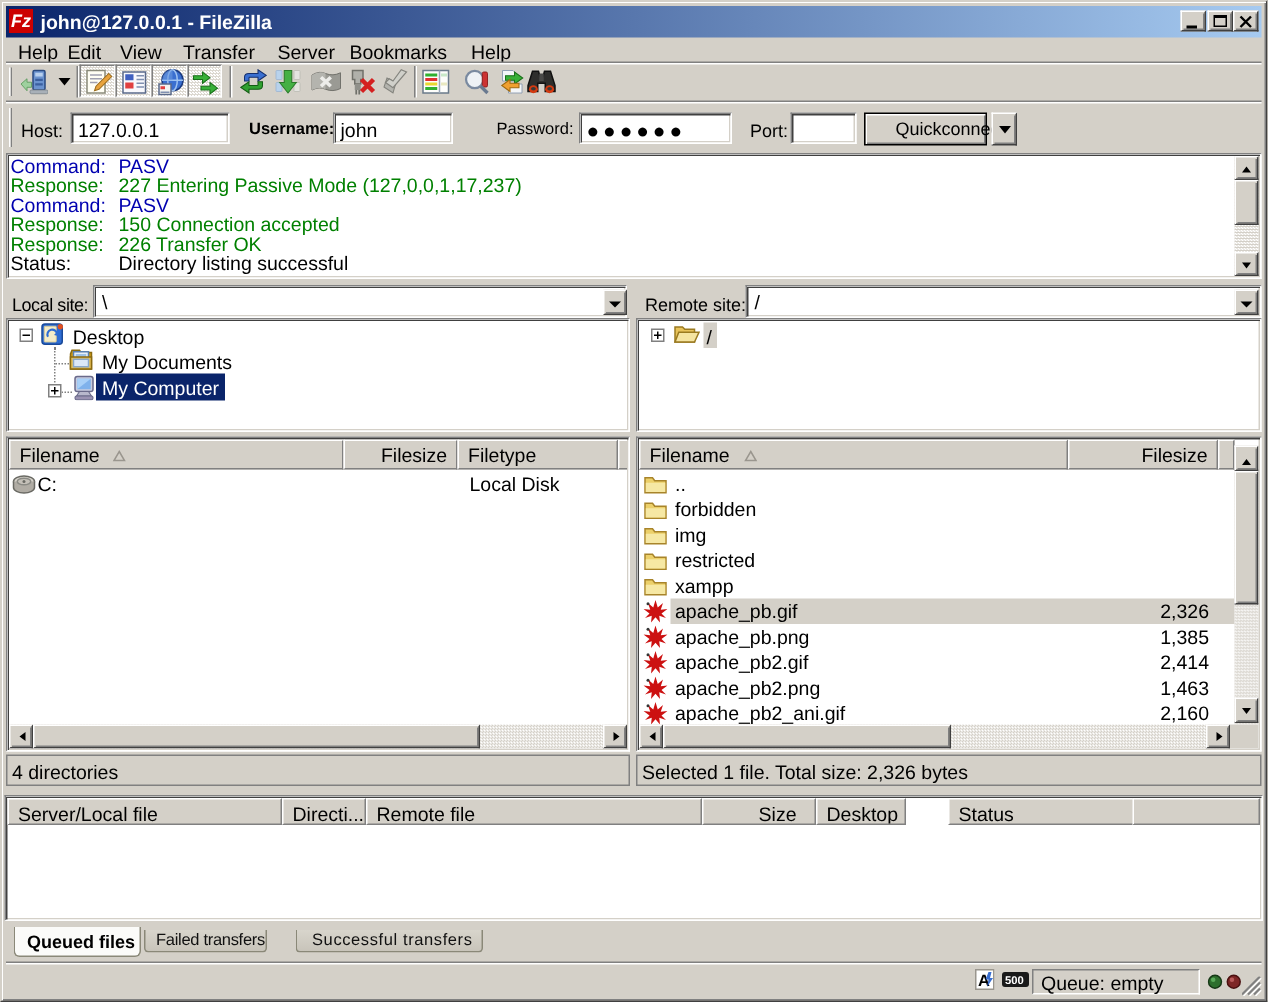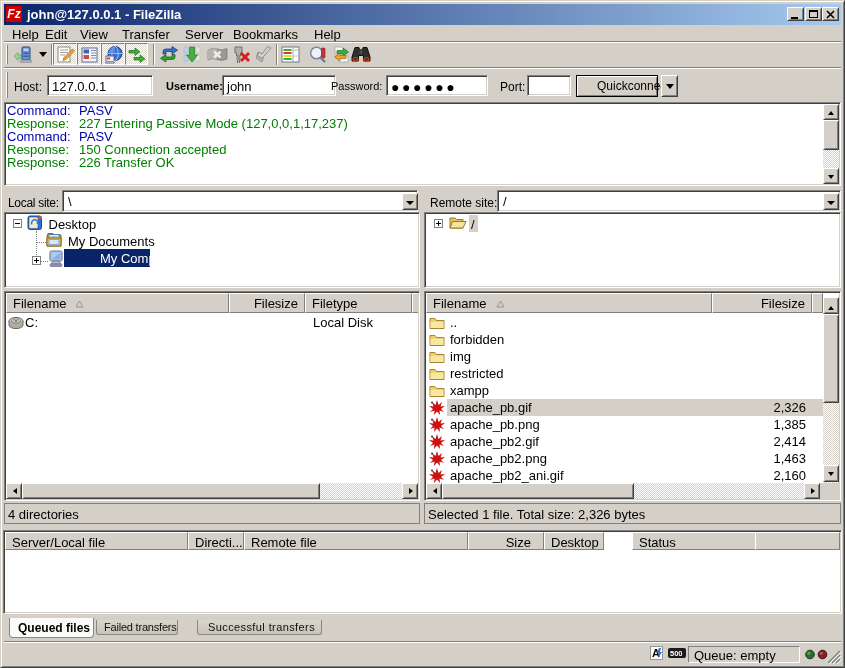--- a/index.html
+++ b/index.html
@@ -212,35 +212,36 @@
     <ellipse cx="15.4" cy="13.2" rx="1.6" ry="1.2" fill="#3a3a38"></ellipse>
   </svg>
 </div>
 <div class="abs" style="left:4px;top:67px;width:837px;height:1px;background:#808080;"></div>
 <div class="abs" style="left:4px;top:68px;width:837px;height:1px;background:#fff;"></div>
 
 <div class="abs" style="left:6px;top:72px;width:2px;height:26px;border-left:1px solid #fff;border-right:1px solid #808080;"></div>
 <div class="abs" style="left:14px;top:80px;font-size:12px;">Host:</div>
 <div class="abs input" style="left:47px;top:75px;width:106px;height:21px;">127.0.0.1</div>
 <div class="abs" style="left:166px;top:80px;font-size:11px;font-weight:bold;">Username:</div>
-<div class="abs input" style="left:222px;top:75px;width:114px;height:21px;">john</div>
+<div class="abs input" style="left:222px;top:75px;width:80px;height:21px;">john</div>
 <div class="abs" style="left:331px;top:80px;font-size:11px;">Password:</div>
 <div class="abs input" style="left:386px;top:75px;width:102px;height:21px;font-size:14px;letter-spacing:2.6px;line-height:13px;padding-top:5px;">●●●●●●</div>
 <div class="abs" style="left:500px;top:80px;font-size:12px;">Port:</div>
 <div class="abs input" style="left:527px;top:75px;width:44px;height:21px;"></div>
 <div class="abs" style="left:576px;top:75px;width:82px;height:22px;border:1px solid #000;background:#d4d0c8;box-shadow:inset 1px 1px 0 #fff, inset -1px -1px 0 #808080;line-height:20px;font-size:12px;padding-left:20px;">Quickconnect</div>
 <div class="abs btn" style="left:661px;top:75px;width:17px;height:22px;"><span style="display:inline-block;margin-top:8px;width:0;height:0;border:4px solid transparent;border-top:5px solid #000;"></span></div>
 
 <div class="abs sunken white" style="left:4px;top:102px;width:837px;height:84px;"></div>
 <div class="abs" style="left:7px;top:104px;width:816px;height:80px;font-size:13px;line-height:13px;">
   <div style="color:#0000b0;">Command:<span style="position:absolute;left:72px;">PASV</span></div>
   <div style="color:#008000;">Response:<span style="position:absolute;left:72px;">227 Entering Passive Mode (127,0,0,1,17,237)</span></div>
   <div style="color:#0000b0;">Command:<span style="position:absolute;left:72px;">PASV</span></div>
   <div style="color:#008000;">Response:<span style="position:absolute;left:72px;">150 Connection accepted</span></div>
   <div style="color:#008000;">Response:<span style="position:absolute;left:72px;">226 Transfer OK</span></div>
+  <div style="color:#000;">Status:<span style="position:absolute;left:72px;">Directory listing successful</span></div>
 </div>
 
 <div id="logsb" class="abs" style="left:823px;top:104px;width:16px;height:80px;">
   <div class="abs track" style="left:0;top:0;width:16px;height:80px;"></div>
   <div class="sbtn" style="left:0;top:0;width:16px;height:16px;">
       <div class="aup"></div>
     </div>
   <div class="sbtn" style="left:0;top:16px;width:16px;height:30px;"></div>
   <div class="sbtn" style="left:0;top:64px;width:16px;height:16px;">
       <div class="adn"></div>
@@ -293,21 +294,21 @@
   <svg class="abs" style="left:42px;top:36px;" width="16" height="17" viewBox="0 0 16 17">
     <rect x="2" y="1" width="12" height="10" rx="1.5" fill="#c8ccdf" stroke="#6a6a8a"></rect>
     <rect x="3.5" y="2.5" width="9" height="7" fill="#7fb2ec"></rect>
     <path d="M3.5 2.5 L12.5 2.5 L3.5 9.5 Z" fill="#a8d0f8"></path>
     <path d="M5 11 L11 11 L13 14 L3 14 Z" fill="#b8b8cc" stroke="#6a6a8a" stroke-width="0.7"></path>
     <rect x="2" y="14" width="12" height="2.5" rx="1" fill="#9a92b2" stroke="#6a6a8a" stroke-width="0.7"></rect>
   </svg>
   <div class="abs" style="left:42.5px;top:3px;">Desktop</div>
   <div class="abs" style="left:62px;top:20px;">My Documents</div>
   <div class="abs" style="left:58px;top:35px;width:86px;height:18px;background:#0a246a;"></div>
-  <div class="abs" style="left:62px;top:37px;color:#fff;margin-left:32px;">My Computer</div>
+  <div class="abs" style="left:62px;top:37px;color:#fff;">My Computer</div>
 </div>
 
 <div class="abs sunken white" style="left:424px;top:212px;width:417px;height:76px;"></div>
 <div id="rtree" class="abs" style="left:426px;top:214px;width:413px;height:72px;overflow:hidden;">
   <div class="abs" style="left:8px;top:5px;width:9px;height:9px;background:#fff;border:1px solid #808080;">
     <div class="abs" style="left:1px;top:3px;width:5px;height:1px;background:#000;"></div>
     <div class="abs" style="left:3px;top:1px;width:1px;height:5px;background:#000;"></div>
   </div>
   <svg class="abs" style="left:23px;top:1px;" width="18" height="16" viewBox="0 0 18 16">
     <path d="M1 3 L6 3 L7.5 4.5 L14 4.5 L14 13 L1 13 Z" fill="#e8c35a" stroke="#9a7a20"></path>

